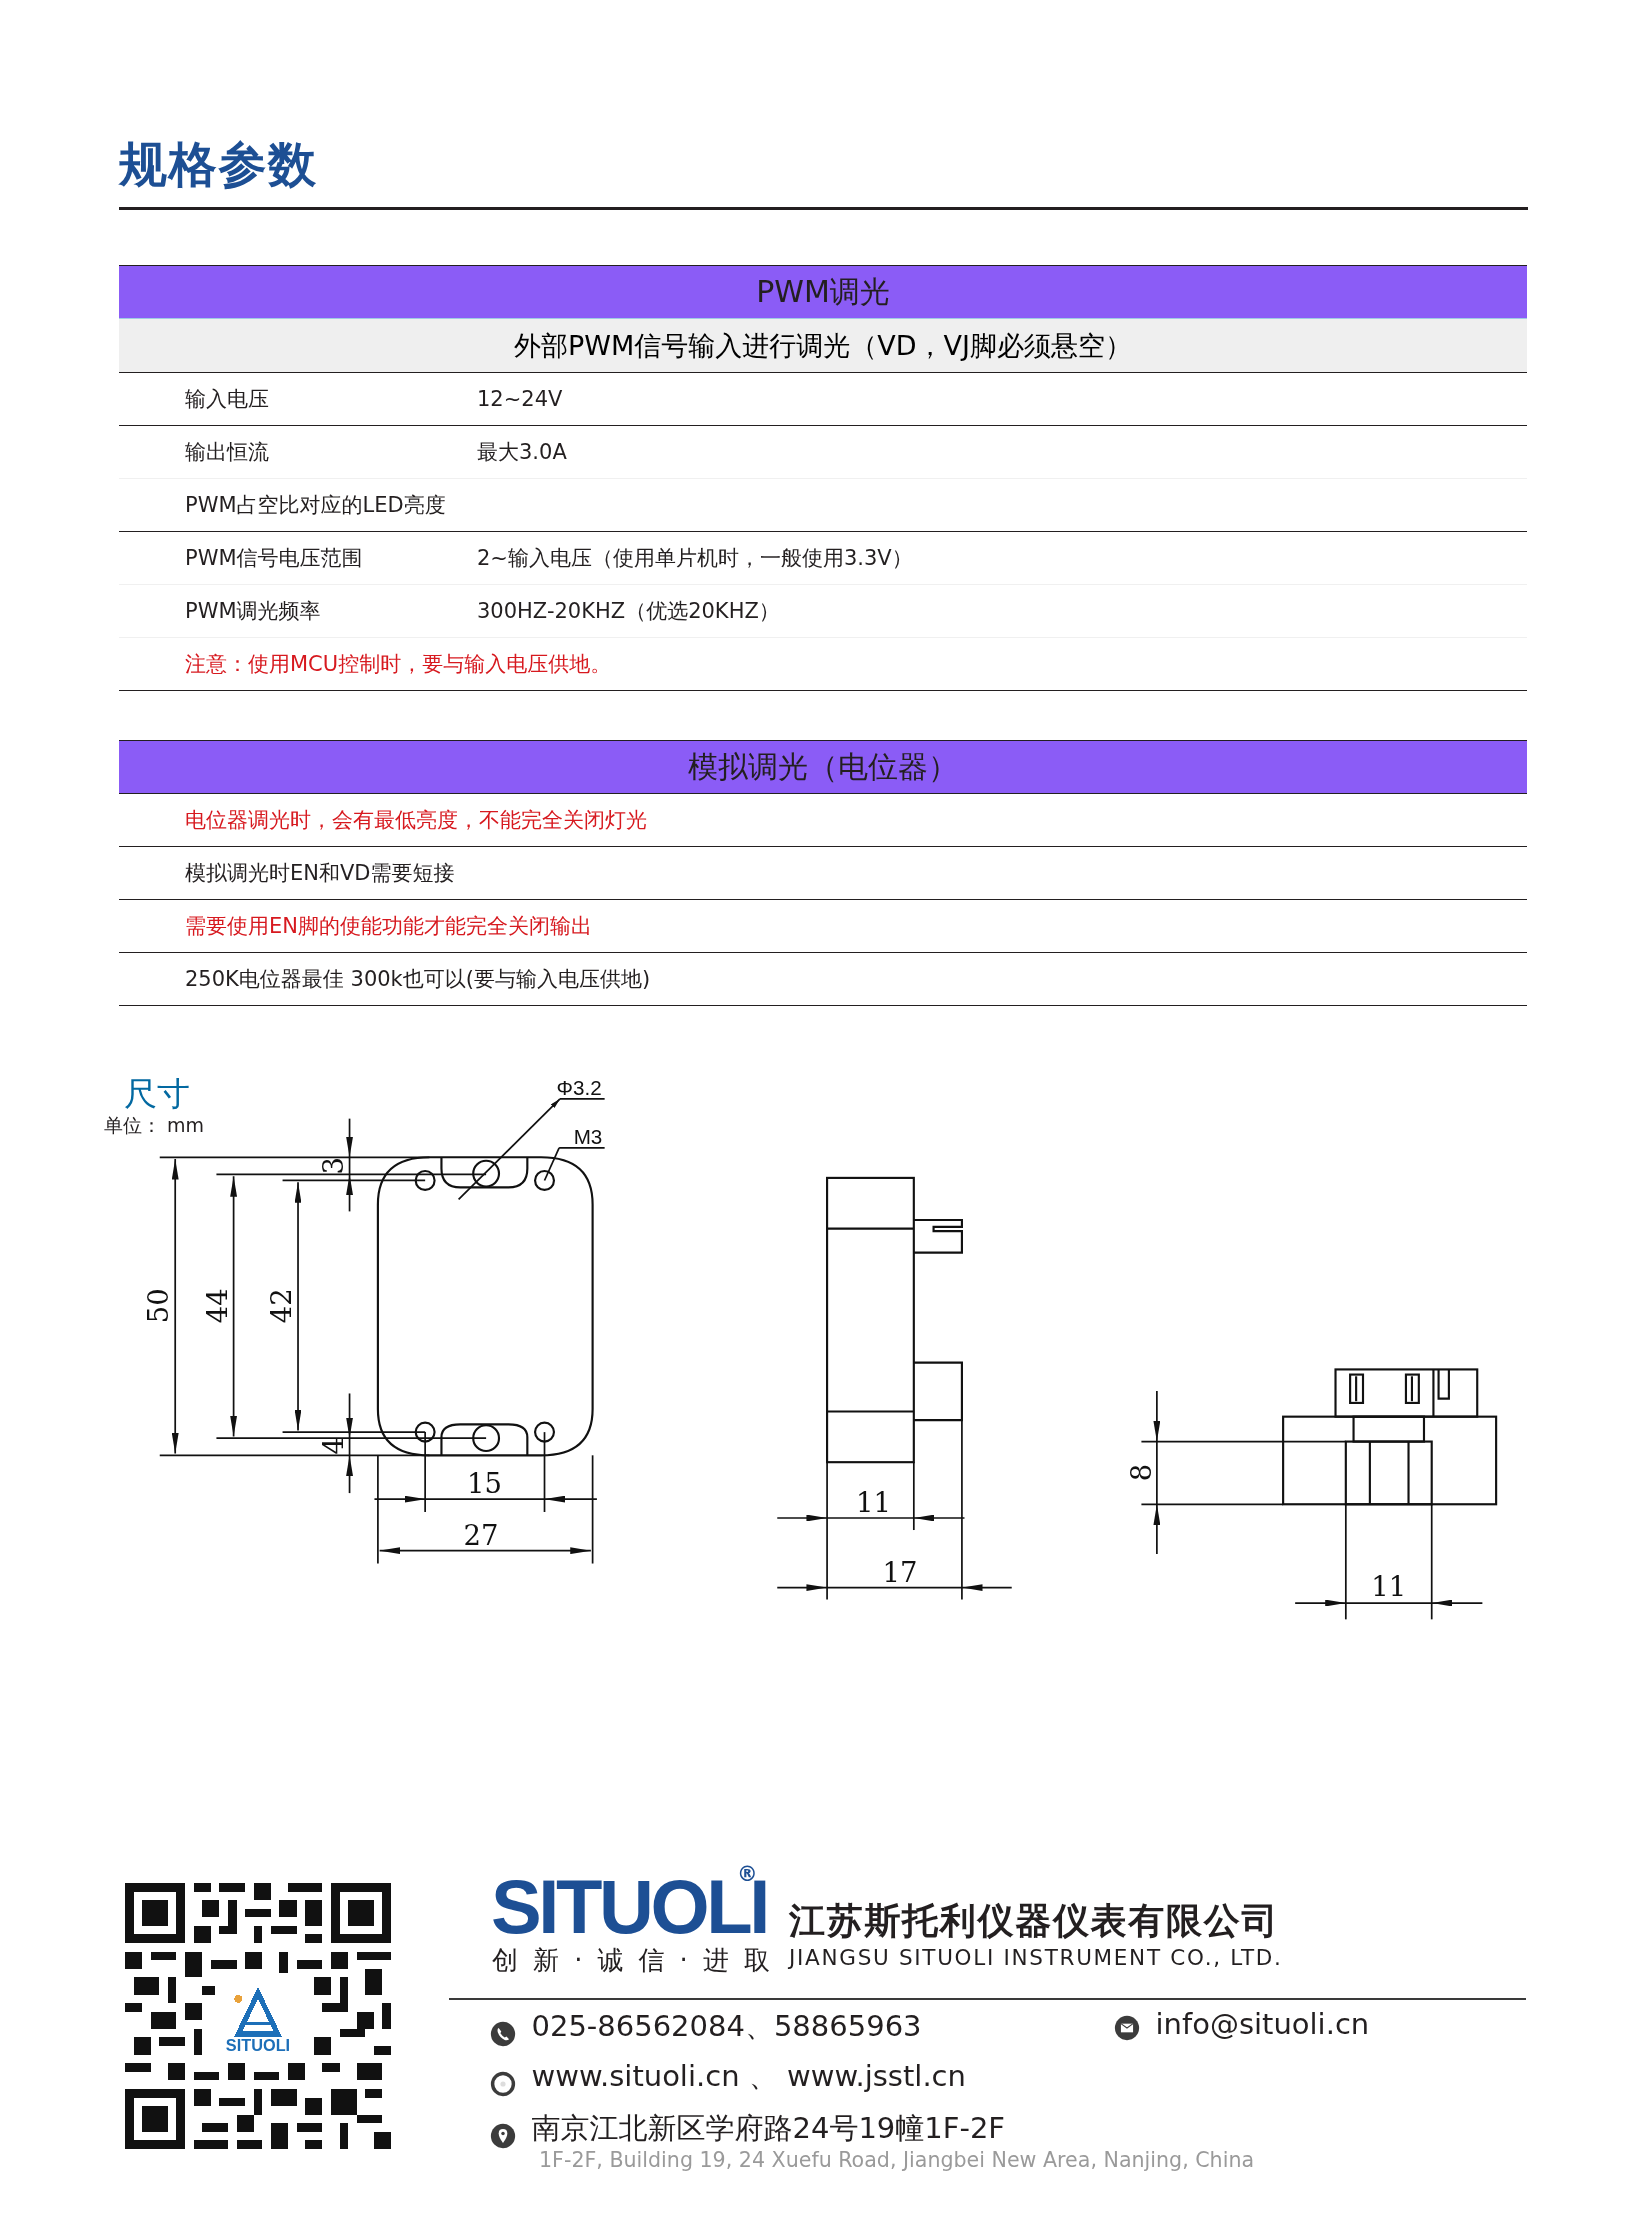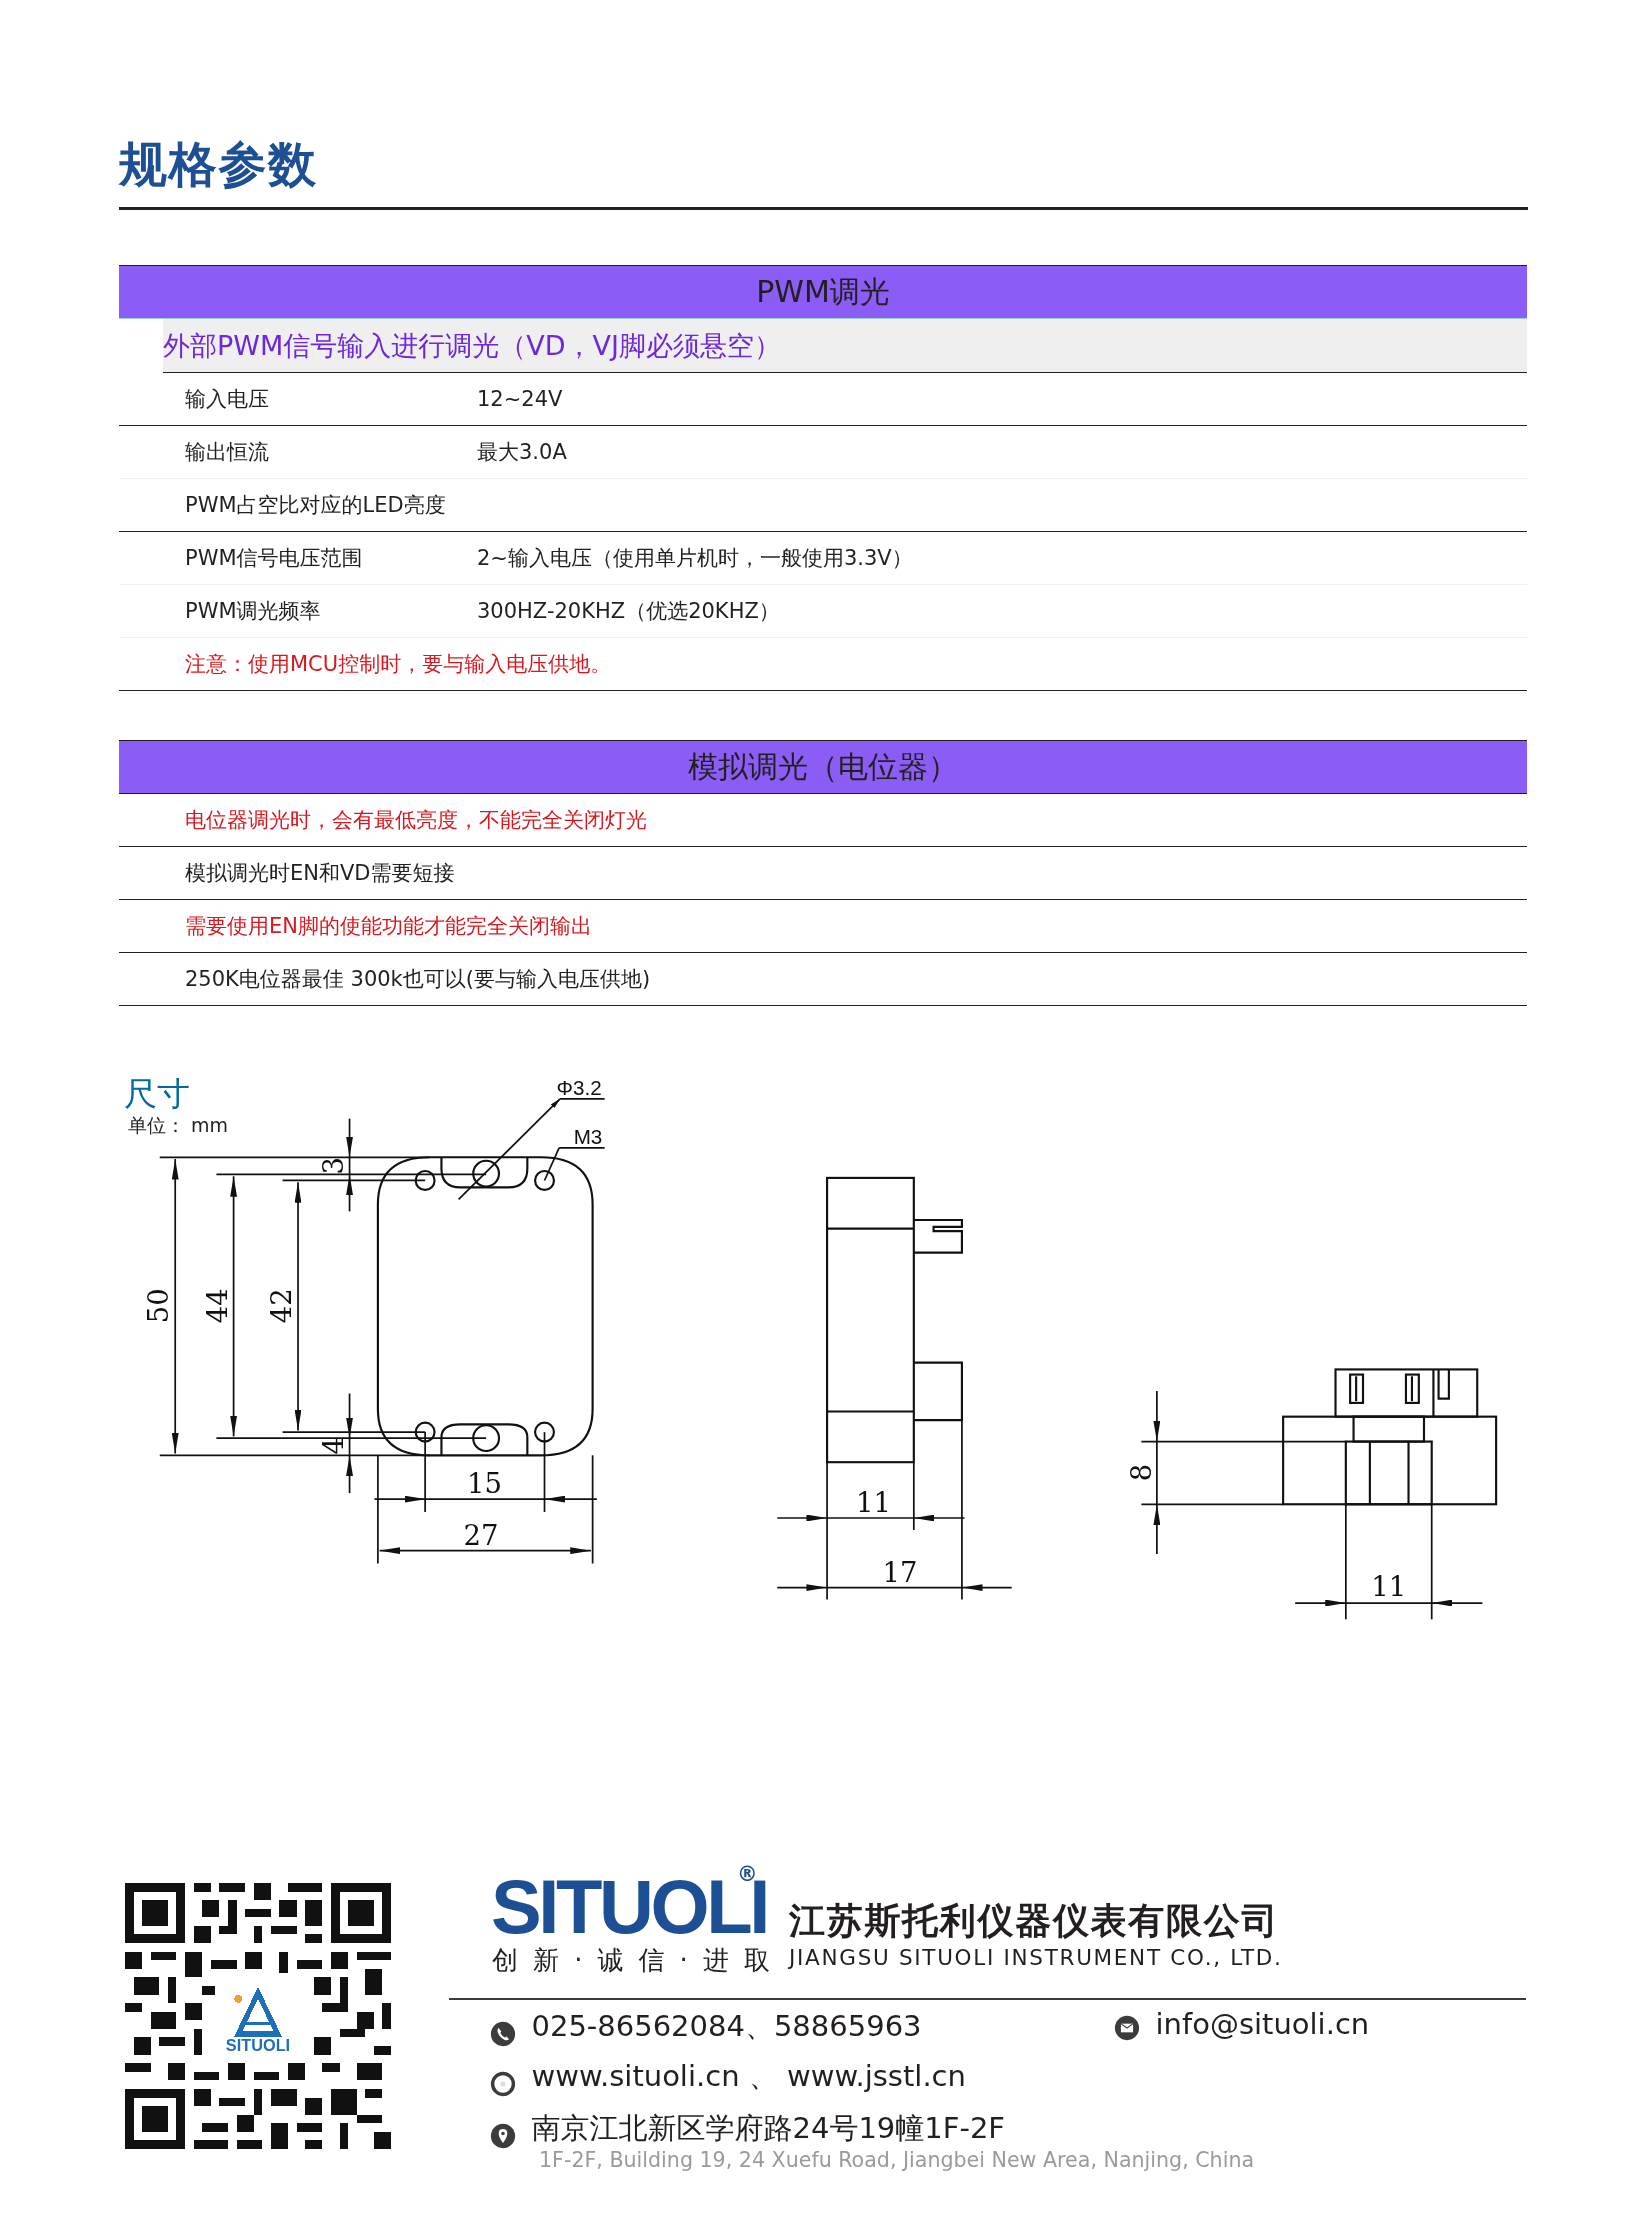--- a/index.html
+++ b/index.html
@@ -5,31 +5,31 @@
   html, body { margin: 0; padding: 0; background: #ffffff; }
   body { width: 1649px; height: 2239px; position: relative; overflow: hidden;
          font-family: "DejaVu Sans", "Liberation Sans", sans-serif; color: #231f20; }
   .abs { position: absolute; }
   .heading { left: 119px; top: 134px; font-size: 48px; font-weight: bold; color: #1d4f94; letter-spacing: 1.7px; line-height: 60px; }
   .heading-rule { left: 119px; top: 207px; width: 1409px; height: 2.6px; background: #231f20; }
 
   .spec-table { left: 119px; width: 1408px; }
   .tbl-head { height: 52px; background: #8b5cf6; border-top: 1.7px solid #231f20; border-bottom: 0.9px solid #9fcde3;
               display: flex; align-items: center; justify-content: center; font-size: 30px; color: #231f20; }
-  .tbl-sub { height: 53px; background: #efefef; display: flex; align-items: center; justify-content: flex-start;
-             font-size: 27px; color: #6d28d9; margin-left: 44px; }
+  .tbl-sub { height: 53px; background: #efefef; display: flex; align-items: center; justify-content: center;
+             font-size: 27px; color: #000000; }
   .row { height: 52px; display: flex; align-items: center; font-size: 21px; border-bottom: 0.9px solid #f0f0f0; }
   .row.bordered { border-bottom: 1.7px solid #231f20; }
   .row .label { width: 358px; padding-left: 66px; box-sizing: border-box; white-space: nowrap; }
   .row .value { padding-left: 0; white-space: nowrap; }
   .row .full { padding-left: 66px; white-space: nowrap; }
   .red { color: #d7191f; }
 
   .dim-title { left: 124px; top: 1072px; font-size: 33px; color: #0369a1; }
-  .dim-unit { left: 128px; top: 1113px; font-size: 19px; color: #231f20; }
+  .dim-unit { left: 104px; top: 1113px; font-size: 19px; color: #231f20; }
   svg.drawing { position: absolute; left: 0; top: 0; }
   .dimtxt { font-family: "DejaVu Serif", "Liberation Serif", serif; font-size: 32px; fill: #111; }
   .calltxt { font-family: "Liberation Sans", sans-serif; font-size: 24px; fill: #111; }
 
   .qr { left: 125px; top: 1883px; width: 266px; height: 266px; }
   .logo-word { left: 491px; top: 1866px; font-size: 76px; font-weight: bold; color: #1d4f94; letter-spacing: -3.4px; line-height: 82px; font-family: "Liberation Sans", sans-serif; }
   .logo-reg { left: 737px; top: 1862px; font-size: 20.6px; font-weight: bold; color: #1d4f94; }
   .slogan { left: 492px; top: 1943px; font-size: 26px; color: #231f20; letter-spacing: 3.4px; }
   .company-cn { left: 789px; top: 1897px; font-size: 36px; font-weight: bold; color: #231f20; letter-spacing: 1.7px; }
   .company-en { left: 789px; top: 1945px; font-size: 21.5px; color: #231f20; letter-spacing: 1.7px; }

